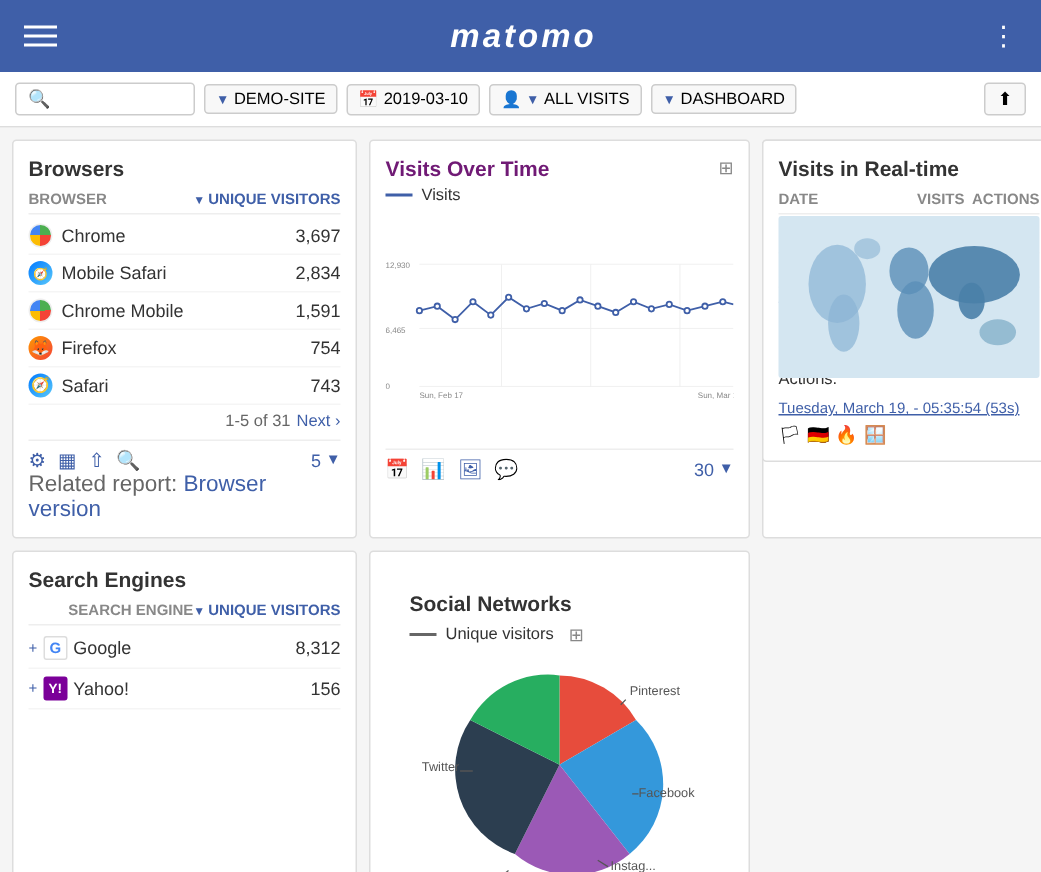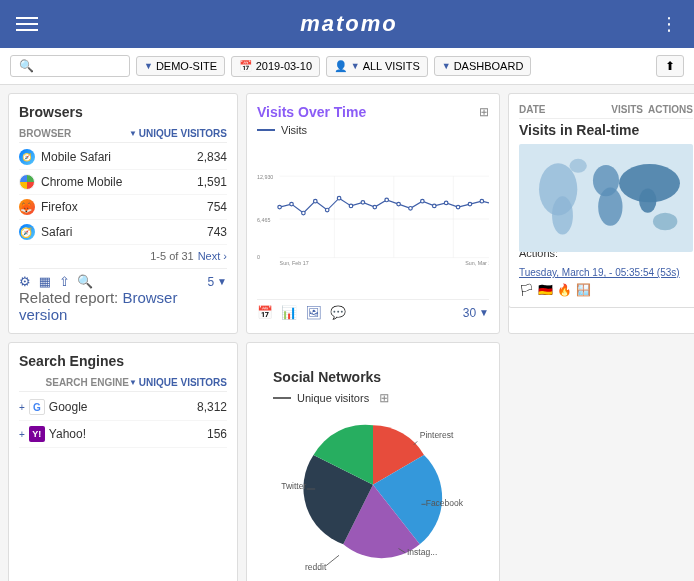--- a/index.html
+++ b/index.html
@@ -59,20 +59,27 @@
     <div style="display:flex;justify-content:space-between;border-bottom:1px solid #eee;padding-bottom:3px;margin-bottom:2px;">
       <span style="font-size:10px;font-weight:bold;color:#888;">BROWSER</span>
       <span style="font-size:10px;font-weight:bold;color:#3f5fa8;display:flex;align-items:center;gap:2px;">
         <span style="font-size:8px;">▼</span>
         <span>UNIQUE VISITORS</span>
       </span>
     </div>
 
     <div style="display:flex;align-items:center;justify-content:space-between;padding:4px 0;border-bottom:1px solid #f5f5f5;">
       <div style="display:flex;align-items:center;gap:6px;">
+        <div style="width:16px;height:16px;border-radius:50%;background:conic-gradient(#4caf50 0deg 90deg,#f44336 90deg 180deg,#fbbc04 180deg 270deg,#4285f4 270deg 360deg);border:1.5px solid #eee;"></div>
+        <span style="font-size:12px;color:#333;">Chrome</span>
+      </div>
+      <span style="font-size:12px;color:#333;">3,697</span>
+    </div>
+    <div style="display:flex;align-items:center;justify-content:space-between;padding:4px 0;border-bottom:1px solid #f5f5f5;">
+      <div style="display:flex;align-items:center;gap:6px;">
         <div style="width:16px;height:16px;border-radius:50%;background:linear-gradient(135deg,#007aff,#5ac8fa);display:flex;align-items:center;justify-content:center;font-size:8px;color:white;">🧭</div>
         <span style="font-size:12px;color:#333;">Mobile Safari</span>
       </div>
       <span style="font-size:12px;color:#333;">2,834</span>
     </div>
     <div style="display:flex;align-items:center;justify-content:space-between;padding:4px 0;border-bottom:1px solid #f5f5f5;">
       <div style="display:flex;align-items:center;gap:6px;">
         <div style="width:16px;height:16px;border-radius:50%;background:conic-gradient(#4caf50 0deg 90deg,#f44336 90deg 180deg,#fbbc04 180deg 270deg,#4285f4 270deg 360deg);border:1.5px solid #eee;"></div>
         <span style="font-size:12px;color:#333;">Chrome Mobile</span>
       </div>
@@ -110,21 +117,21 @@
       </div>
     </div>
     <div style="font-size:15px;color:#666;margin-top:0;">
       <span>Related report:</span>
       <a style="color:#3f5fa8;cursor:pointer;">Browser version</a>
     </div>
   </div>
 
   <div style="background:white;border:1px solid #ddd;border-radius:3px;padding:10px;grid-column:2;grid-row:1;">
     <div style="display:flex;align-items:center;justify-content:space-between;margin-bottom:4px;">
-      <span style="font-size:14px;font-weight:bold;color:#8b5cf6;">Visits Over Time</span>
+      <span style="font-size:14px;font-weight:bold;color:#701a75;">Visits Over Time</span>
       <span style="font-size:12px;color:#888;cursor:pointer;">⊞</span>
     </div>
     <div style="display:flex;align-items:center;gap:6px;margin-bottom:4px;">
       <div style="width:18px;height:2px;background:#3f5fa8;display:inline-block;"></div>
       <span style="font-size:11px;color:#333;">Visits</span>
     </div>
 
     <div style="position:relative;height:155px;">
       <svg viewBox="0 0 390 155" style="width:100%;height:100%;">
 
@@ -286,27 +293,27 @@
         <text x="20" y="185" font-size="10" fill="#555">reddit</text>
         <line x1="60" y1="168" x2="45" y2="180" stroke="#555" stroke-width="1"></line>
 
         <text x="-8" y="90" font-size="10" fill="#555">Twitter</text>
         <line x1="32" y1="90" x2="22" y2="90" stroke="#555" stroke-width="1"></line>
       </svg>
     </div>
   </div>
 
   <div style="background:white;border:1px solid #ddd;border-radius:3px;padding:10px;grid-column:3;grid-row:1/3;align-self:start;">
+    <div style="font-size:14px;font-weight:bold;color:#333;margin-bottom:8px;">Visits in Real-time</div>
+
     <div style="display:grid;grid-template-columns:1fr 45px 50px;border-bottom:1px solid #eee;padding-bottom:3px;margin-bottom:3px;">
       <span style="font-size:10px;font-weight:bold;color:#888;">DATE</span>
       <span style="font-size:10px;font-weight:bold;color:#888;text-align:right;">VISITS</span>
       <span style="font-size:10px;font-weight:bold;color:#888;text-align:right;">ACTIONS</span>
     </div>
-
-    <div style="font-size:14px;font-weight:bold;color:#333;margin-bottom:8px;">Visits in Real-time</div>
 
     <div style="display:grid;grid-template-columns:1fr 45px 50px;padding:5px 0;border-bottom:1px solid #f5f5f5;align-items:center;">
       <span style="font-size:11px;color:#333;">Last 24 hours</span>
       <span style="font-size:11px;color:#333;text-align:right;">12,004</span>
       <span style="font-size:11px;color:#333;text-align:right;">39,753</span>
     </div>
 
     <div style="display:grid;grid-template-columns:1fr 45px 50px;padding:5px 0;border-bottom:1px solid #f5f5f5;align-items:center;">
       <span style="font-size:11px;color:#333;">Last 30 minutes</span>
       <span style="font-size:11px;color:#333;text-align:right;">251</span>

